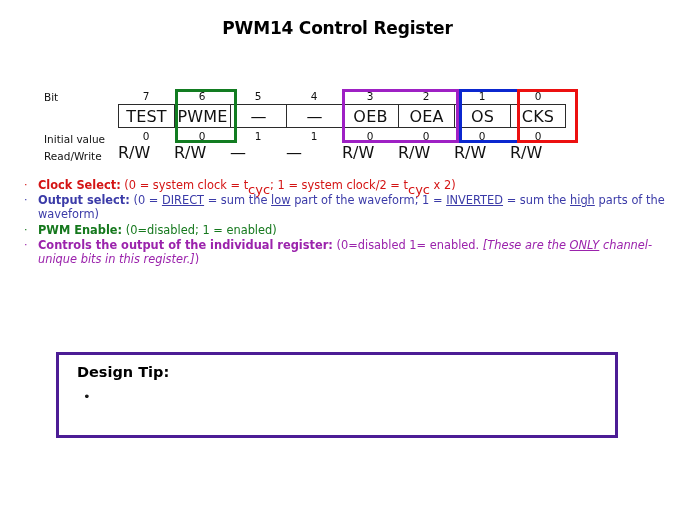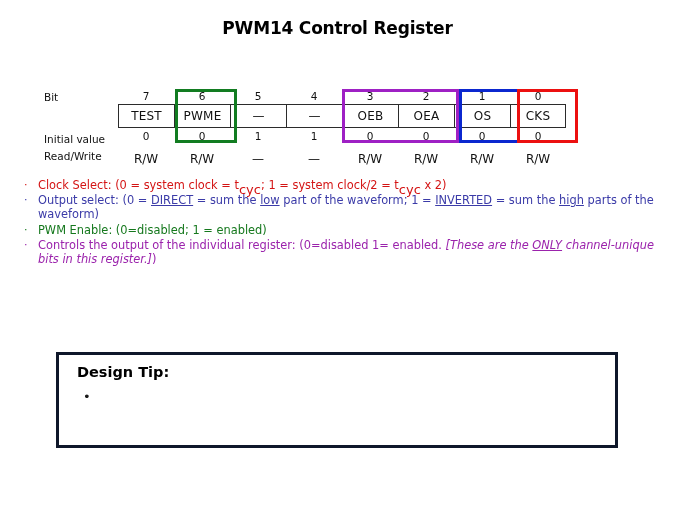--- a/index.html
+++ b/index.html
@@ -76,45 +76,45 @@
     position: absolute;
     top: 16px;
     left: 0;
     width: 56px;
     height: 24px;
     box-sizing: border-box;
     border: 1px solid #2b2b2b;
     border-left-width: 1px;
     border-right-width: 0px;
     background: #ffffff;
-    font-size: 12px;
+    font-size: 16px;
     color: #111111;
     display: flex;
     align-items: center;
     justify-content: center;
     letter-spacing: 0.2px;
   }
   .bitcol:last-child .bit-cell { border-right-width: 1px; }
   .bit-init {
     position: absolute;
     top: 42px;
     left: 0;
     width: 56px;
     text-align: center;
     font-size: 10.5px;
     color: #111111;
     line-height: 12px;
   }
   .bit-rw {
     position: absolute;
-    top: 65px;
-    left: 0;
-    width: 56px;
-    text-align: center;
-    font-size: 12px;
+    top: 59px;
+    left: 0;
+    width: 56px;
+    text-align: left;
+    font-size: 16px;
     color: #111111;
     line-height: 12px;
   }
 
   
   .hl {
     position: absolute;
     box-sizing: border-box;
     background: transparent;
     pointer-events: none;
@@ -151,38 +151,38 @@
     line-height: 14.2px;
     font-family: "DejaVu Sans", sans-serif;
   }
   .bullet .dot {
     position: absolute;
     left: 6px;
     top: 0px;
     font-size: 11px;
     line-height: 14.2px;
   }
-  .bullet b { font-weight: normal; }
+  .bullet b { font-weight: bold; }
   .u { text-decoration: underline; }
   .it { font-style: italic; }
   sub { font-size: 13px; vertical-align: baseline; position: relative; top: 5px; }
   .b-clock  { color: #D41414; }
   .b-output { color: #3B3BA8; }
   .b-pwm    { color: #15781D; }
   .b-ctrl   { color: #9B23AC; }
 
   
   #design-tip-box {
     position: absolute;
     left: 56px;
     top: 352px;
     width: 562px;
-    height: 96px;
+    height: 86px;
     box-sizing: border-box;
-    border: 3px solid #0f172a;
+    border: 3px solid #4c1d95;
     background: #ffffff;
   }
   #design-tip-title {
     position: absolute;
     left: 18px;
     top: 9px;
     font-size: 14.5px;
     font-weight: bold;
     color: #000000;
     font-family: "DejaVu Sans", sans-serif;

